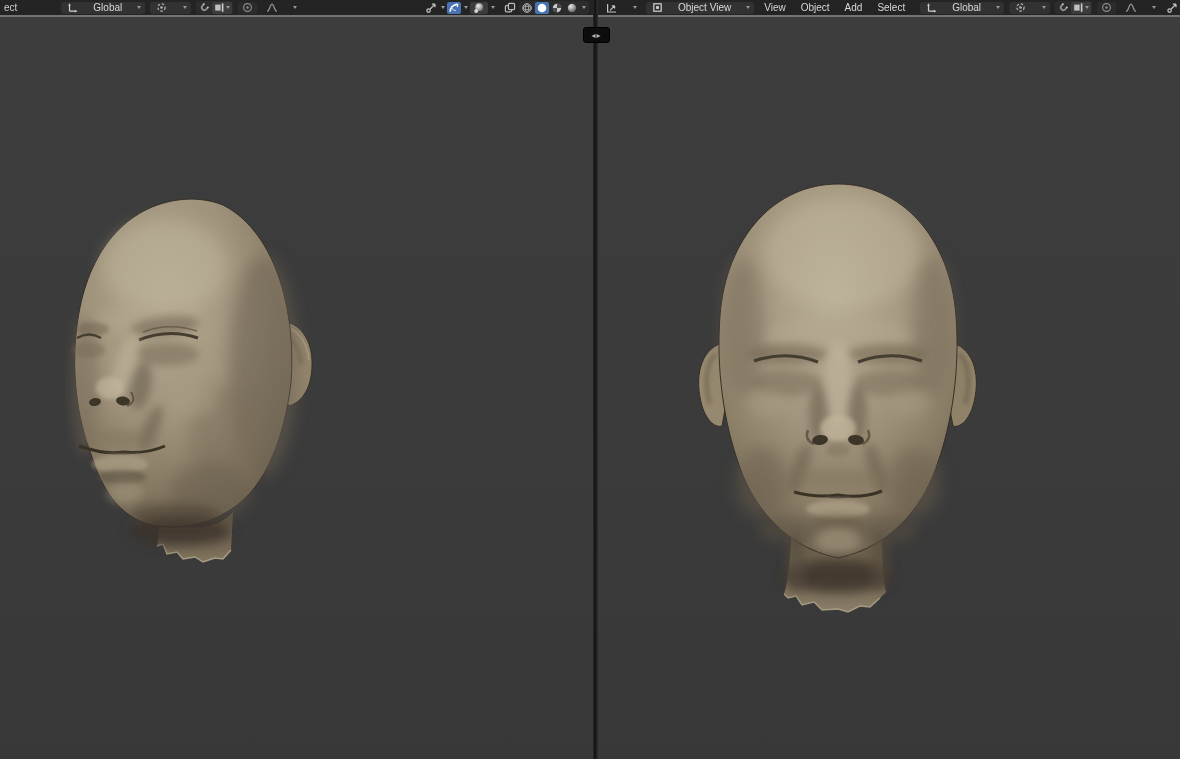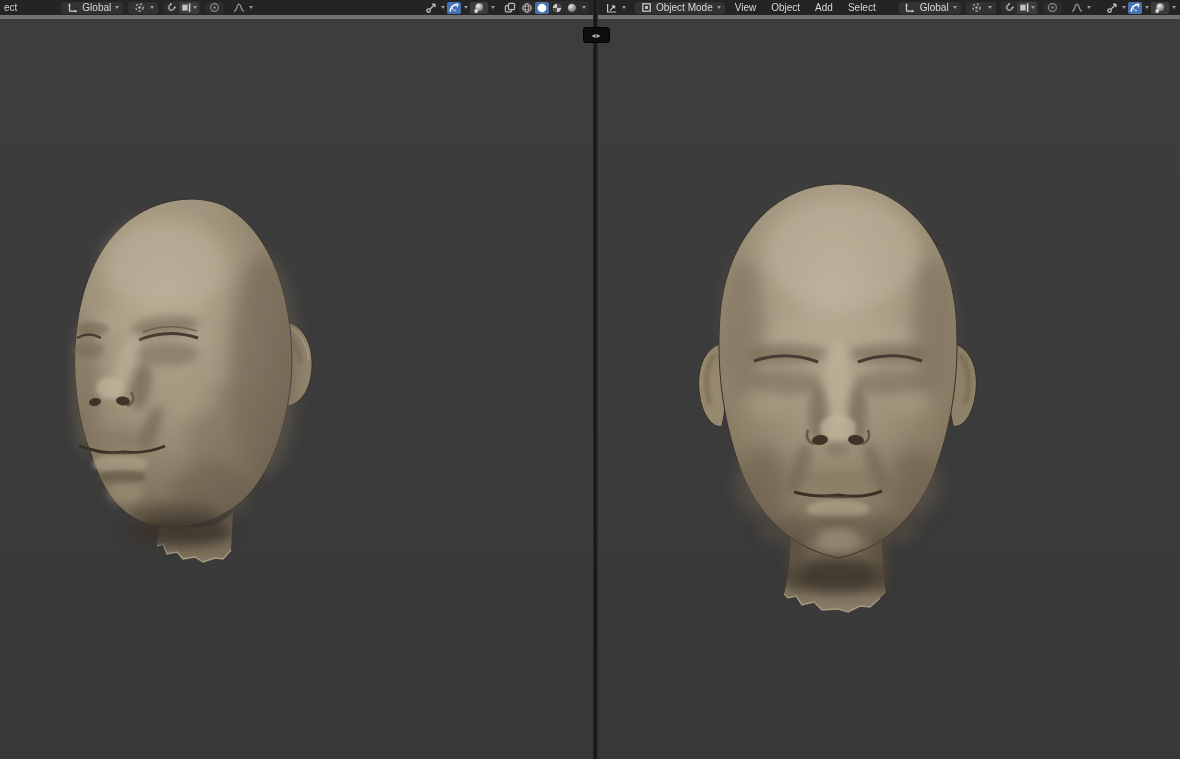--- a/index.html
+++ b/index.html
@@ -6,27 +6,27 @@
   .screen{
     position:relative;width:1180px;height:759px;overflow:hidden;
     font-family:"Liberation Sans","DejaVu Sans",sans-serif;font-size:10px;color:#d8d8d8;
     background:#3b3b3b;user-select:none;
   }
   .pane{position:absolute;top:0;bottom:0;overflow:hidden;}
   .pane-left{left:0;width:593px;}
   .pane-right{left:598px;width:582px;}
   .vp-header{
     position:absolute;top:0;left:0;right:0;height:15px;background:#242424;
-    border-bottom:4px solid #737373;display:flex;align-items:center;gap:5px;
+    border-bottom:2px solid #737373;display:flex;align-items:center;gap:5px;
     padding:0 4px;white-space:nowrap;z-index:5;
   }
   .vp-canvas{position:absolute;top:16px;left:0;right:0;bottom:0;
     background:linear-gradient(#3d3d3d 0%,#3b3b3b 60%,#383838 100%);}
   .btn{background:#323232;border-radius:3px;height:12px;display:inline-flex;
-    align-items:center;gap:3px;padding:0 4px;color:#d8d8d8;}
+    align-items:center;gap:14px;padding:0 4px;color:#d8d8d8;}
   .icon-btn{height:12px;min-width:14px;display:inline-flex;align-items:center;
     justify-content:center;border-radius:2px;}
   .icon-btn.raised{background:#3c3c3c;padding:0 2px;}
   .icon-btn.active-blue{background:#4772b4;}
   .seg{display:inline-flex;align-items:center;background:#2c2c2c;border-radius:3px;
     padding:0 1px;height:13px;gap:1px;}
   .menu-item{padding:0 5px;color:#d8d8d8;}
   .menu-clip{color:#cfcfcf;padding-right:6px;}
   .chev{width:0;height:0;border-left:2.5px solid transparent;border-right:2.5px solid transparent;
     border-top:3.5px solid #979797;display:inline-block;margin-left:1px;}
@@ -269,21 +269,21 @@
         <span class="chev"></span>
       </span>
 
       <span class="btn">
         <span class="icon-btn">
           <svg class="ic" width="11" height="11" viewBox="0 0 11 11">
             <rect x="1.8" y="1.8" width="7.4" height="7.4" fill="none" stroke="#d2d2d2" stroke-width="1.2"></rect>
             <rect x="4.1" y="4.1" width="2.8" height="2.8" fill="#d2d2d2"></rect>
           </svg>
         </span>
-        <span>Object Mode</span>
+        <span>Object View</span>
         <span class="chev"></span>
       </span>
 
       <span class="menu-item">View</span>
       <span class="menu-item">Object</span>
       <span class="menu-item">Add</span>
       <span class="menu-item">Select</span>
 
       <span style="width:8px"></span>
 

